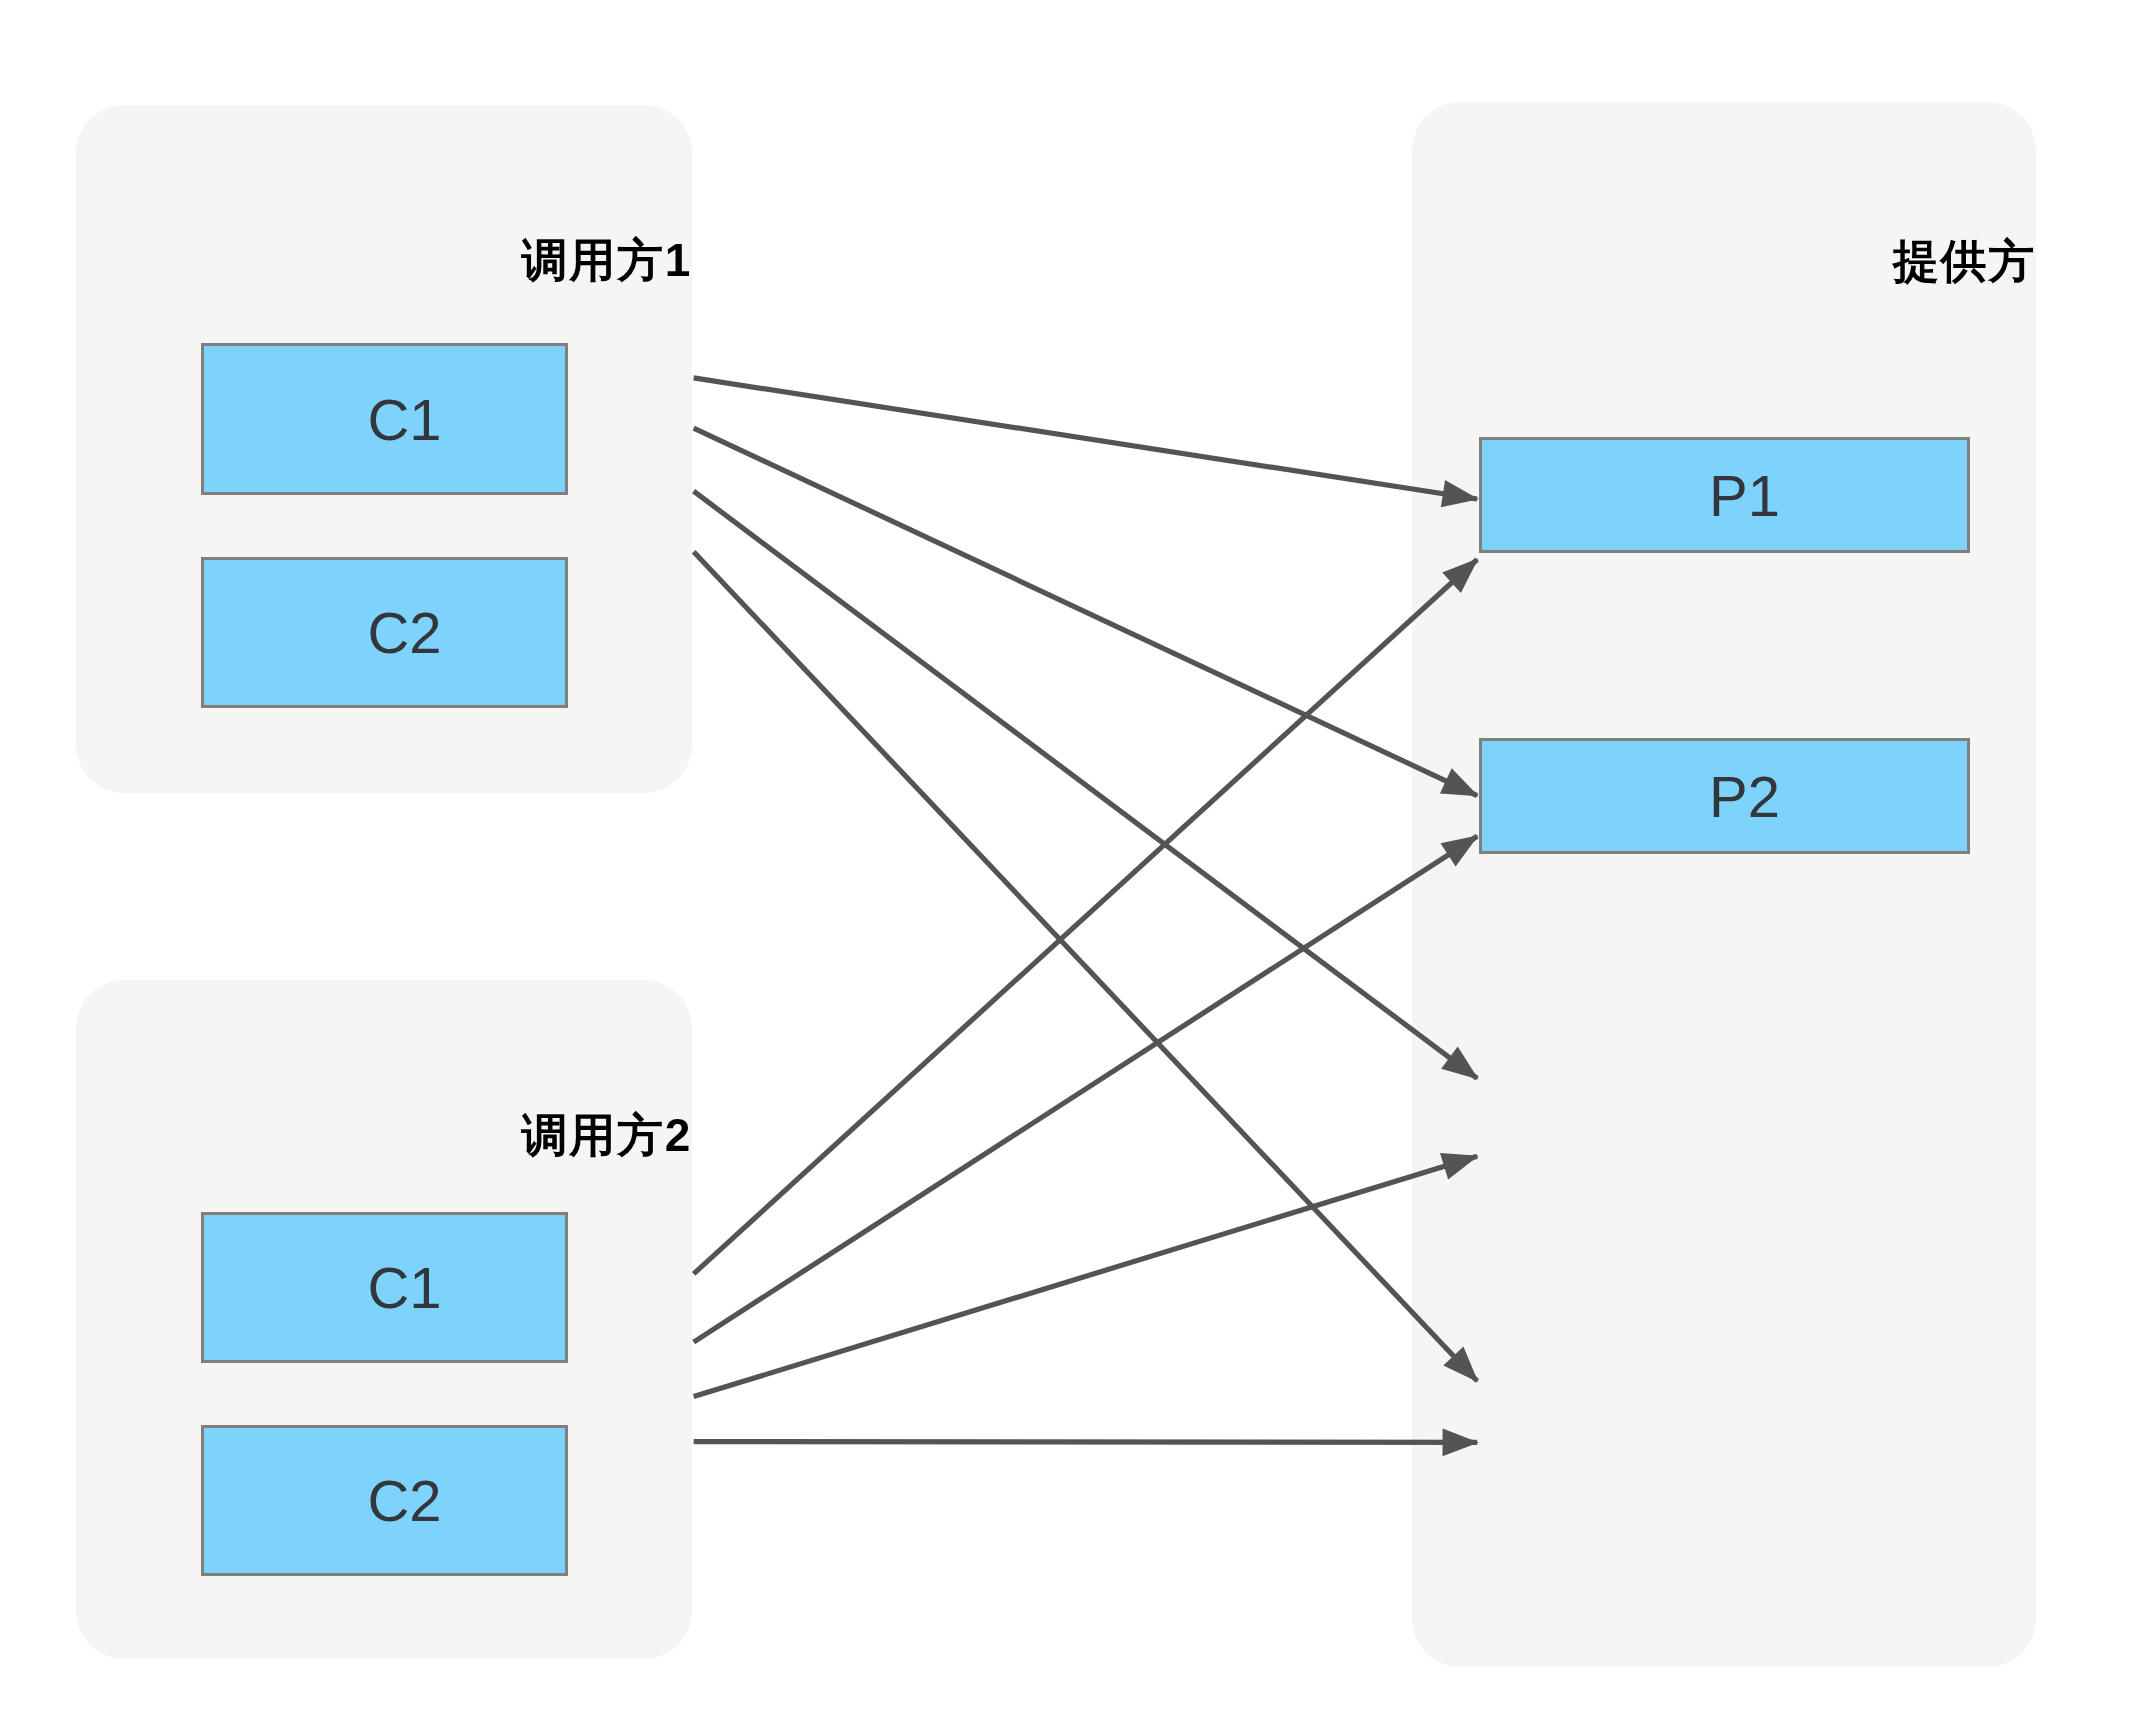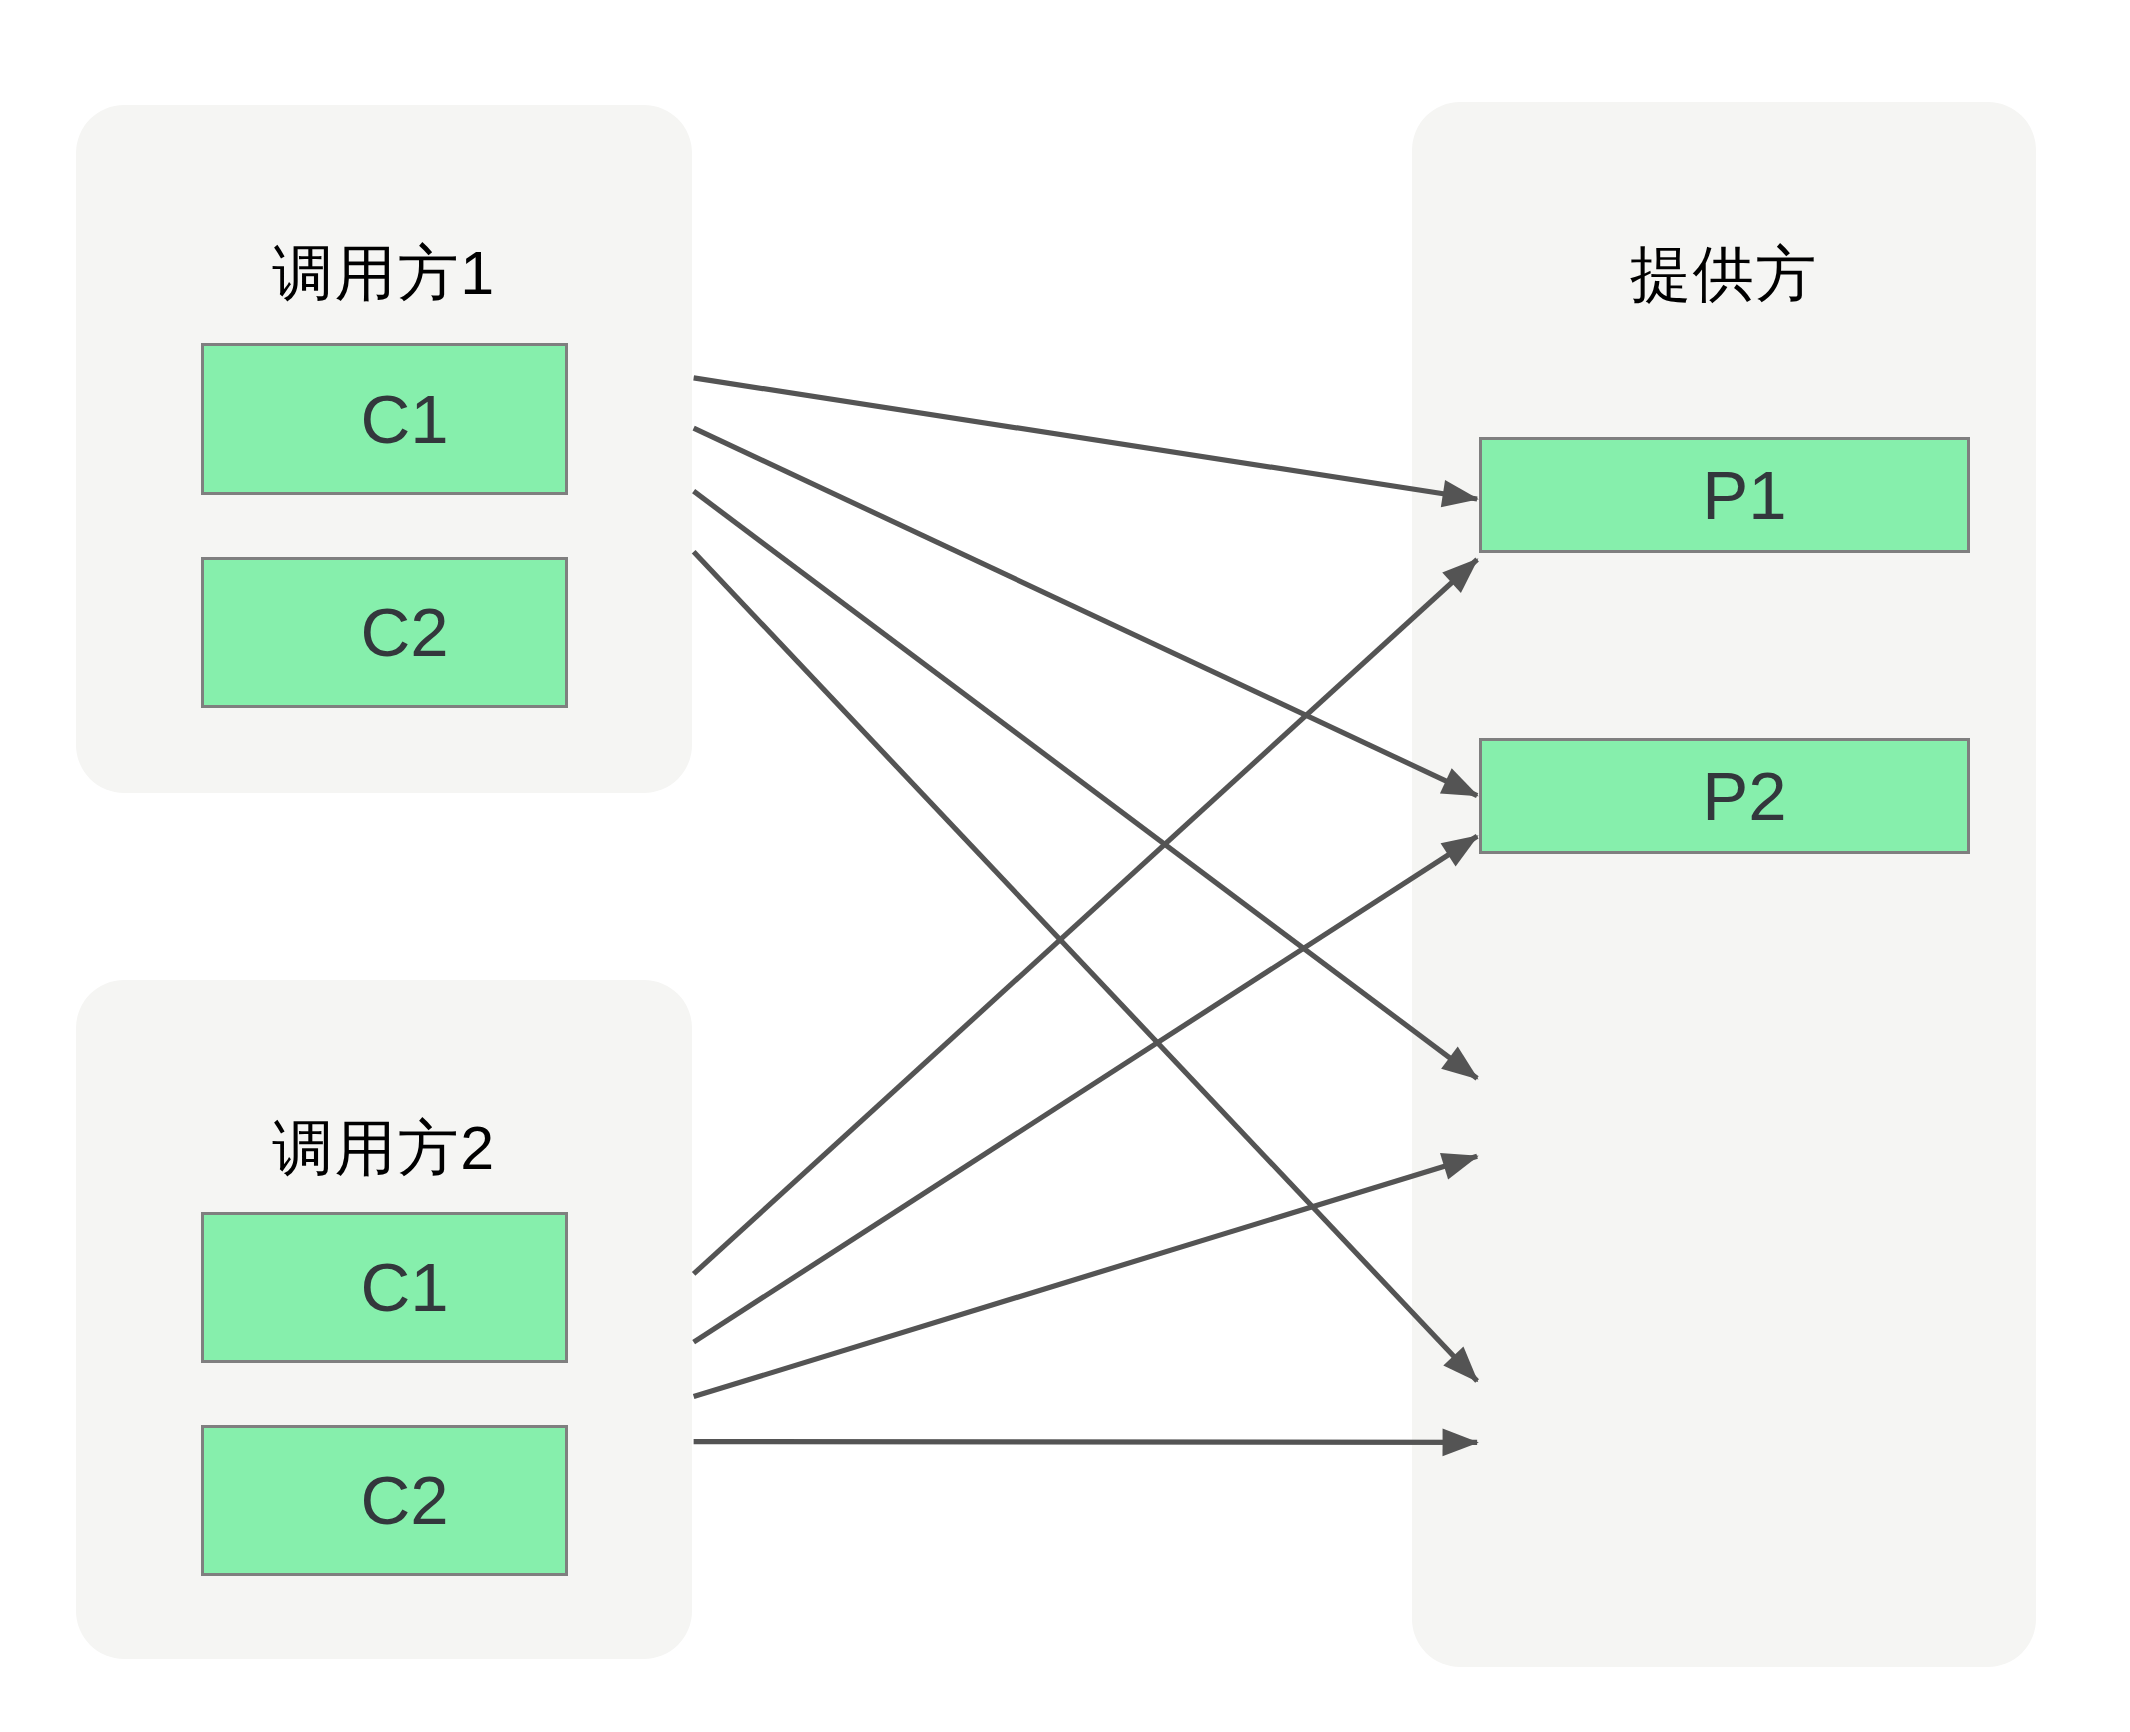--- a/index.html
+++ b/index.html
@@ -12,37 +12,37 @@
   .canvas{position:absolute;left:0;top:0;width:2131px;height:1733px;}
   .group{
     position:absolute;
     background:#f5f5f3;
     border-radius:48px;
     z-index:0;
   }
   .group-title{
     position:absolute;
     left:0;width:100%;
-    text-align:center;
-    font-weight:normal;
-    font-size:61px;
+    text-align:right;
+    font-weight:bold;
+    font-size:46px;
     line-height:78px;
     color:#000000;
     z-index:1;
     letter-spacing:1.7px;
   }
   .node{
     position:absolute;
-    background:#86efac;
+    background:#7dd3fc;
     border:3.5px solid #7f7f7f;
     box-sizing:border-box;
     display:flex;
     align-items:center;
     justify-content:center;
-    font-size:69px;
+    font-size:58px;
     color:#33373c;
     z-index:2;
     padding-left:40px;
   }
   .node-caller{left:201px;width:367px;height:152px;}
   .node-provider{left:1479px;width:491px;height:116px;}
   svg.edges{
     position:absolute;left:0;top:0;
     width:2131px;height:1733px;
     z-index:4;

